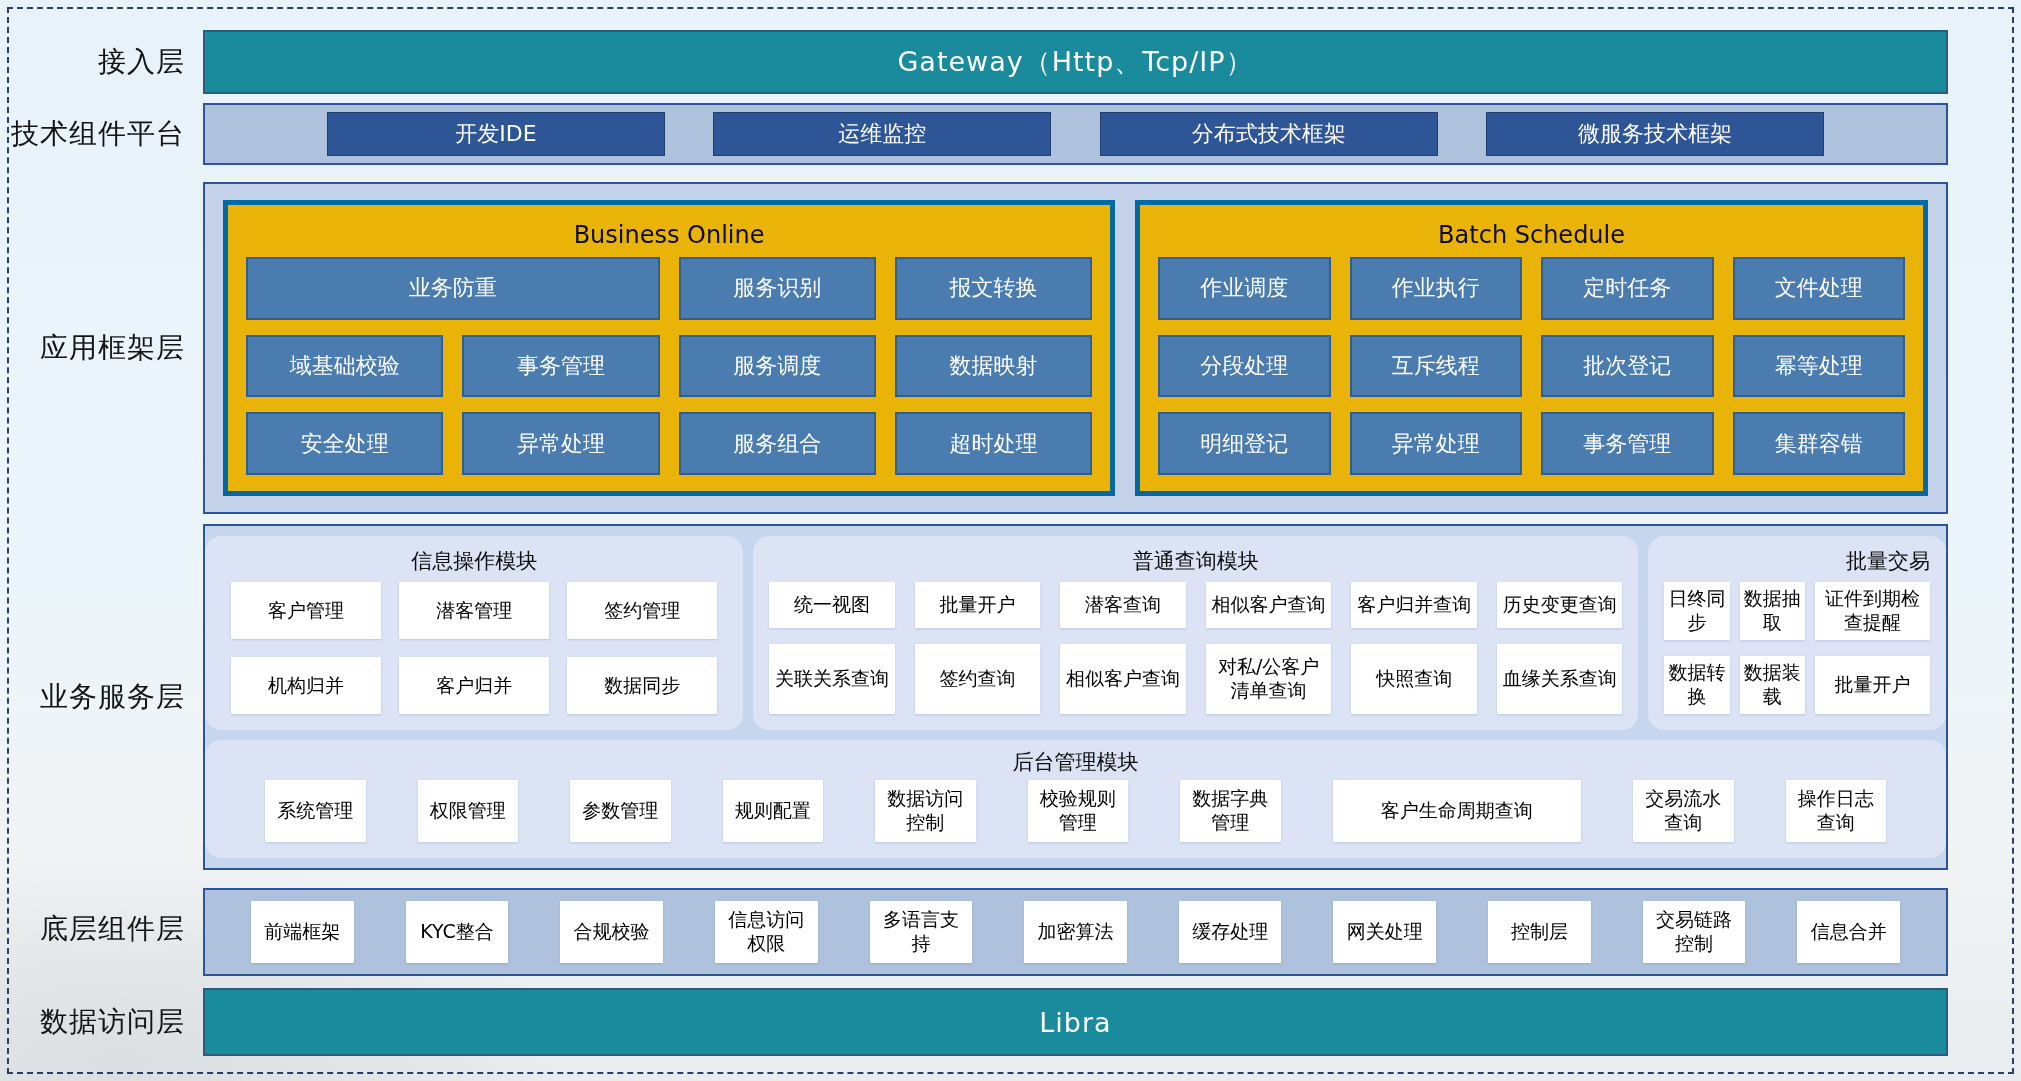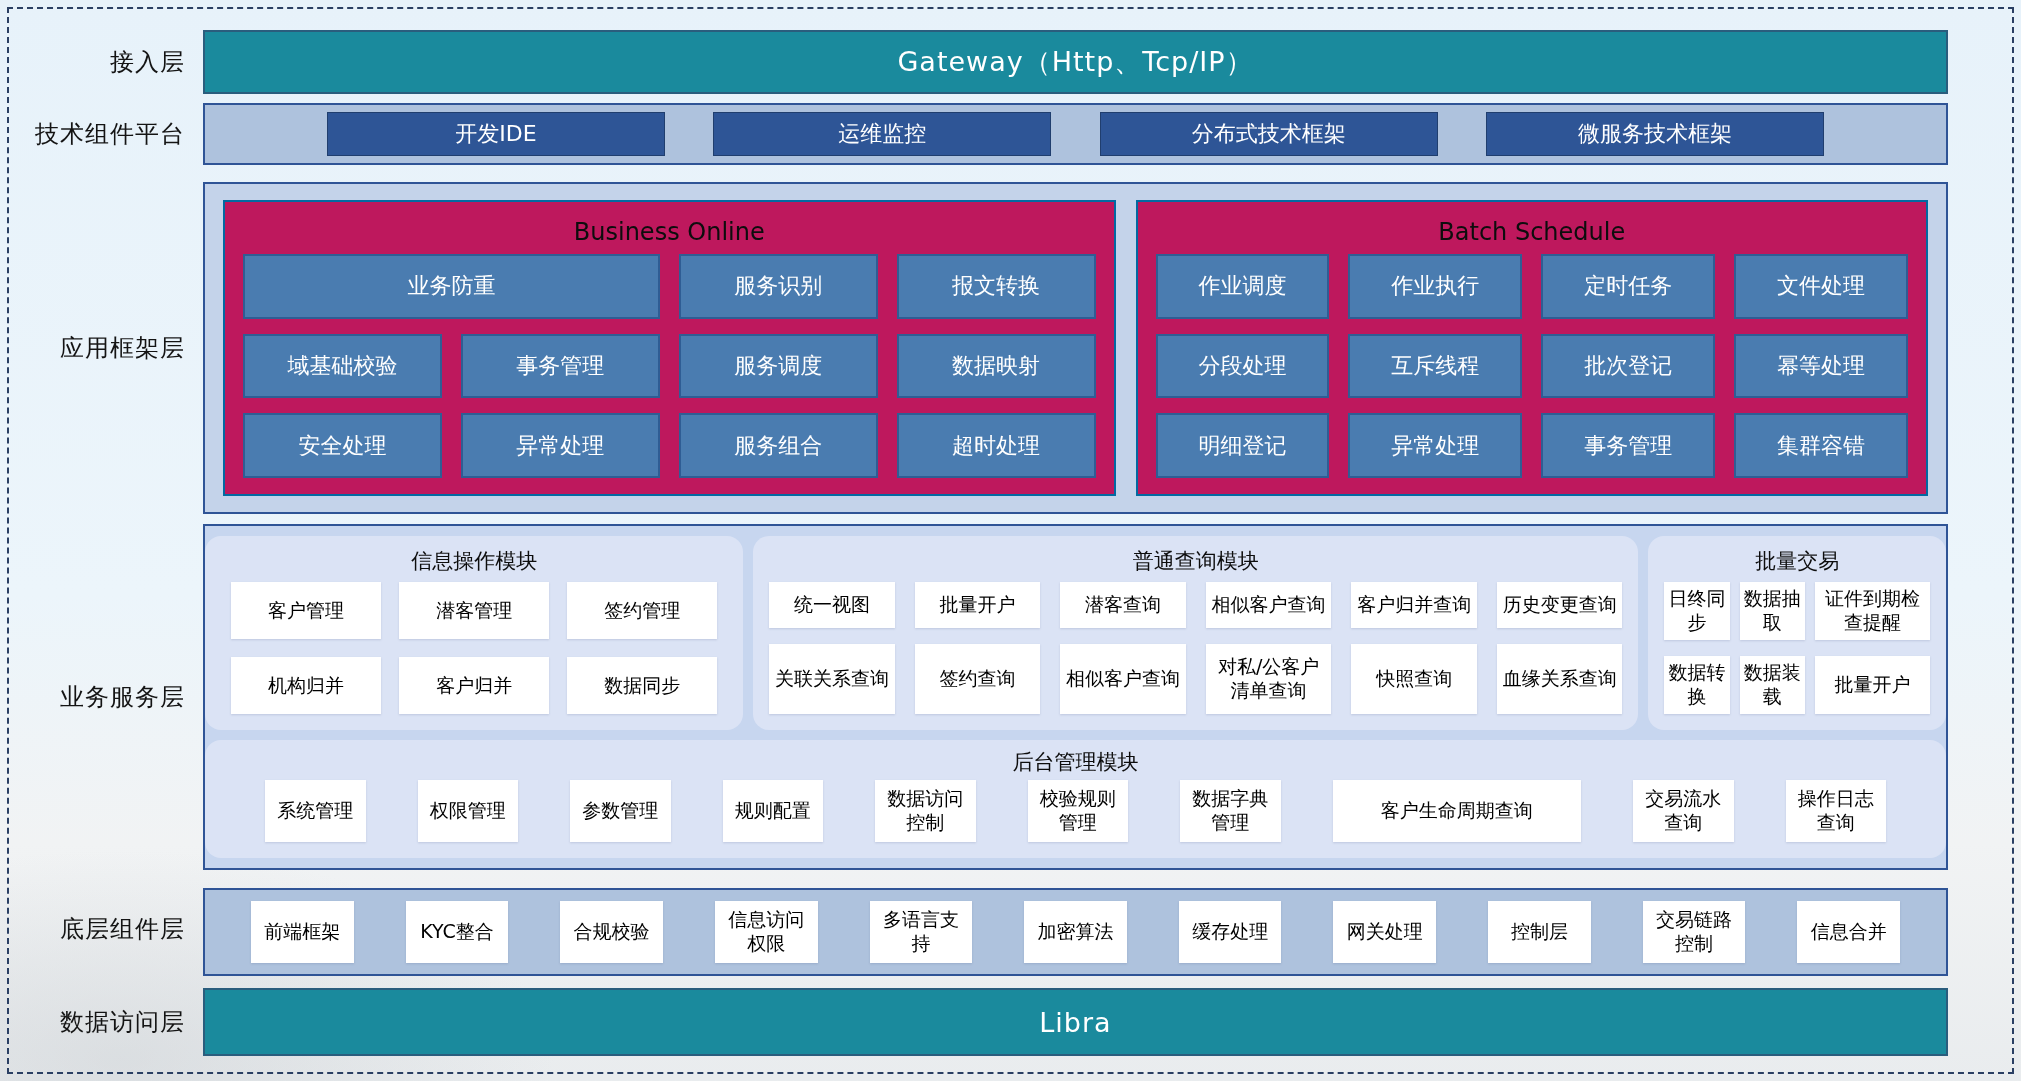--- a/index.html
+++ b/index.html
@@ -7,21 +7,21 @@
     position:relative;width:2021px;height:1081px;overflow:hidden;
     font-family:"DejaVu Sans","Liberation Sans",sans-serif;color:#111;
     background:
       radial-gradient(620px 300px at 6% 98%, rgba(190,195,200,.35), rgba(190,195,200,0) 70%),
       linear-gradient(180deg,#e7f2fa 0%,#ecf5fb 55%,#f1f3f4 78%,#e9ecee 100%);
   }
   .frame{position:absolute;inset:7px;border:2px dashed #2a3f63;pointer-events:none;}
   .content{position:absolute;inset:0;padding:30px 73px 24px 0;display:flex;flex-direction:column;box-sizing:border-box;}
   .band{display:flex;align-items:stretch;}
   .gutter{width:203px;flex:0 0 203px;display:flex;align-items:center;justify-content:flex-end;
-    padding-right:18px;box-sizing:border-box;font-size:24px;letter-spacing:1px;color:#141414;}
+    padding-right:18px;box-sizing:border-box;font-size:28px;letter-spacing:1px;color:#141414;}
   .main{flex:1;display:flex;min-width:0;}
 
   
   .bar{flex:1;display:flex;align-items:center;justify-content:center;
     background:#1a8a9d;border:2px solid #2a5d7d;color:#fff;font-size:27px;letter-spacing:1px;box-sizing:border-box;}
 
   
   .band-access{height:64px;margin-bottom:9px;}
   .band-tech{height:62px;margin-bottom:17px;}
   .band-framework{height:332px;margin-bottom:10px;}
@@ -31,37 +31,37 @@
 
   
   .tech-strip{flex:1;background:#aec2dd;border:2px solid #2f5496;box-sizing:border-box;
     display:flex;align-items:center;justify-content:space-between;padding:0 122px;}
   .btn{box-sizing:border-box;display:flex;align-items:center;justify-content:center;text-align:center;}
   .btn.navy{width:338px;height:44px;background:#2e5596;border:1px solid #203e6e;color:#fff;font-size:22px;}
 
   
   .framework-outer{flex:1;background:#c4d3ea;border:2px solid #2f5496;box-sizing:border-box;
     display:flex;gap:20px;padding:16px 18px;}
-  .fw-panel{background:#be185d;border:2px solid #0369a1;box-sizing:border-box;
+  .fw-panel{background:#eab308;border:5px solid #0369a1;box-sizing:border-box;
     display:flex;flex-direction:column;padding:8px 18px 16px;}
   .fw-online{flex:895;}
   .fw-batch{flex:790;}
   .fw-title{height:44px;display:flex;align-items:center;justify-content:center;font-size:24px;color:#0d0d0d;}
   .fw-grid{flex:1;display:grid;grid-template-columns:repeat(4,1fr);gap:15px 19px;}
   .btn.steel{background:#4a7cb0;border:2px solid #2f5d94;color:#fff;font-size:22px;}
 
   
   .service-outer{flex:1;background:#c7d6ef;border:2px solid #2f5496;box-sizing:border-box;
     display:flex;flex-direction:column;padding:10px 0;gap:10px;}
   .svc-top{display:flex;gap:10px;flex:222;min-height:0;}
   .module{background:#dbe3f5;border-radius:16px;display:flex;flex-direction:column;
     padding:4px 16px 16px;box-sizing:border-box;}
   .mod-info{flex:530;}
   .mod-query{flex:893;}
-  .mod-batchtrade{flex:278;}
+  .mod-batchtrade{flex:278;align-items:flex-end;}
   .mod-title{height:42px;display:flex;align-items:center;justify-content:center;font-size:21px;color:#0d0d0d;}
   .mod-grid{flex:1;display:grid;}
   .grid-info{grid-template-columns:repeat(3,1fr);gap:18px 18px;padding:0 10px;}
   .grid-query{grid-template-columns:repeat(6,1fr);gap:16px 20px;}
   .grid-batchtrade{grid-template-columns:.85fr .85fr 1.5fr;gap:16px 10px;}
   .btn.white{background:#fff;color:#000;font-size:19px;line-height:1.25;padding:4px 4px;
     box-shadow:0 1px 2px rgba(60,80,120,.18);}
   .mod-admin{flex:112;}
   .mod-admin .mod-title{height:36px;}
   .mod-row{flex:1;display:flex;gap:52px;padding:0 44px;align-items:stretch;}

